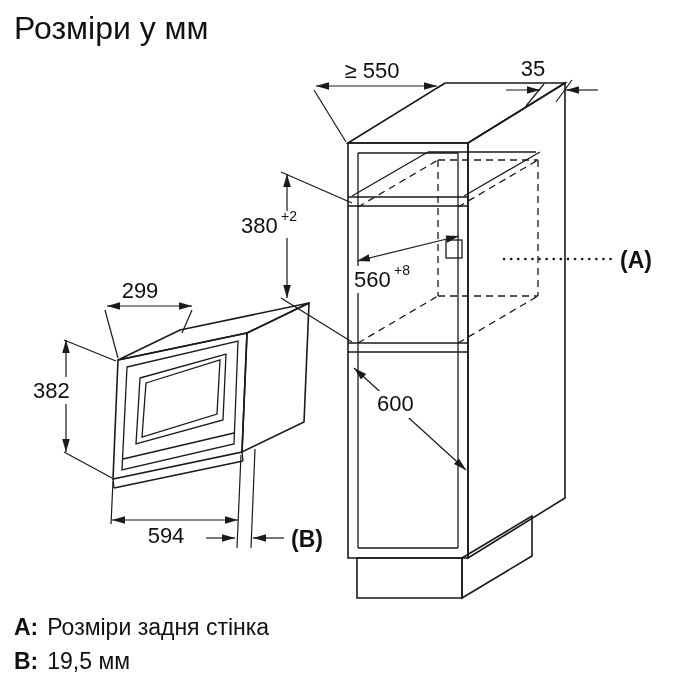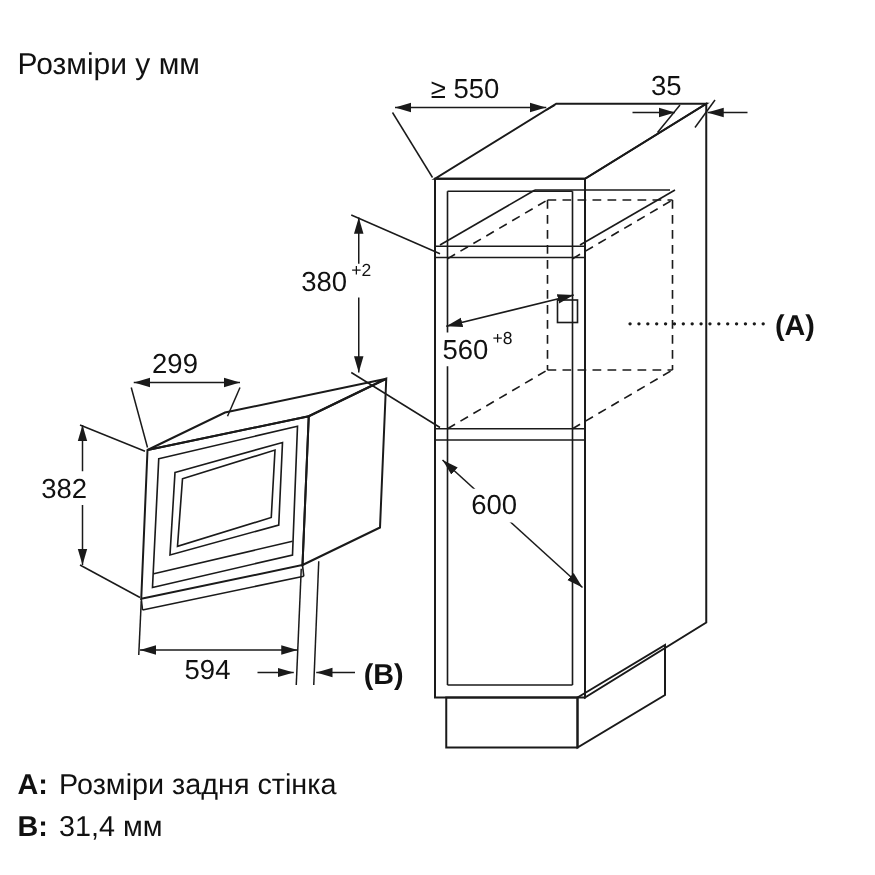--- a/index.html
+++ b/index.html
@@ -1,20 +1,20 @@
 <!DOCTYPE html>
 <html><head>
 <meta charset="utf-8">
 <style>
   html,body{margin:0;padding:0;}
   body{
     width:700px;height:700px;position:relative;background:#ffffff;
     font-family:"Liberation Sans",sans-serif;color:#111;overflow:hidden;
   }
-  .title{position:absolute;left:14px;top:10px;font-size:24px;font-weight:400;margin-top:28px;}
+  .title{position:absolute;left:14px;top:10px;font-size:32px;font-weight:400;}
   .legend{position:absolute;left:14px;top:610px;font-size:23px;line-height:34px;}
   .legend .key{font-weight:bold;margin-right:9px;}
   svg{position:absolute;left:0;top:0;}
   .s{fill:none;stroke:#1a1a1a;stroke-width:1.6;stroke-linejoin:miter;}
   .t{fill:none;stroke:#1a1a1a;stroke-width:1.3;}
   .d{fill:none;stroke:#1a1a1a;stroke-width:1.3;stroke-dasharray:7 5;}
   .m{fill:none;stroke:#1a1a1a;stroke-width:1.2;}
   .dot{fill:none;stroke:#1a1a1a;stroke-width:2.6;stroke-dasharray:0.1 7;stroke-linecap:round;}
   .num{font-size:22px;fill:#111;}
   .sup{font-size:14px;fill:#111;}
@@ -156,15 +156,15 @@
     <line class="m" x1="284" y1="538" x2="253" y2="538" marker-end="url(#arr)"></line>
     <text class="callout" x="291" y="547">(B)</text>
   </g>
 </svg>
 
 <div class="legend">
   <div class="row">
     <span class="key">A:</span><span>Розміри задня стінка</span>
   </div>
   <div class="row">
-    <span class="key">B:</span><span>31,4 мм</span>
+    <span class="key">B:</span><span>19,5 мм</span>
   </div>
 </div>
 
 </body></html>

